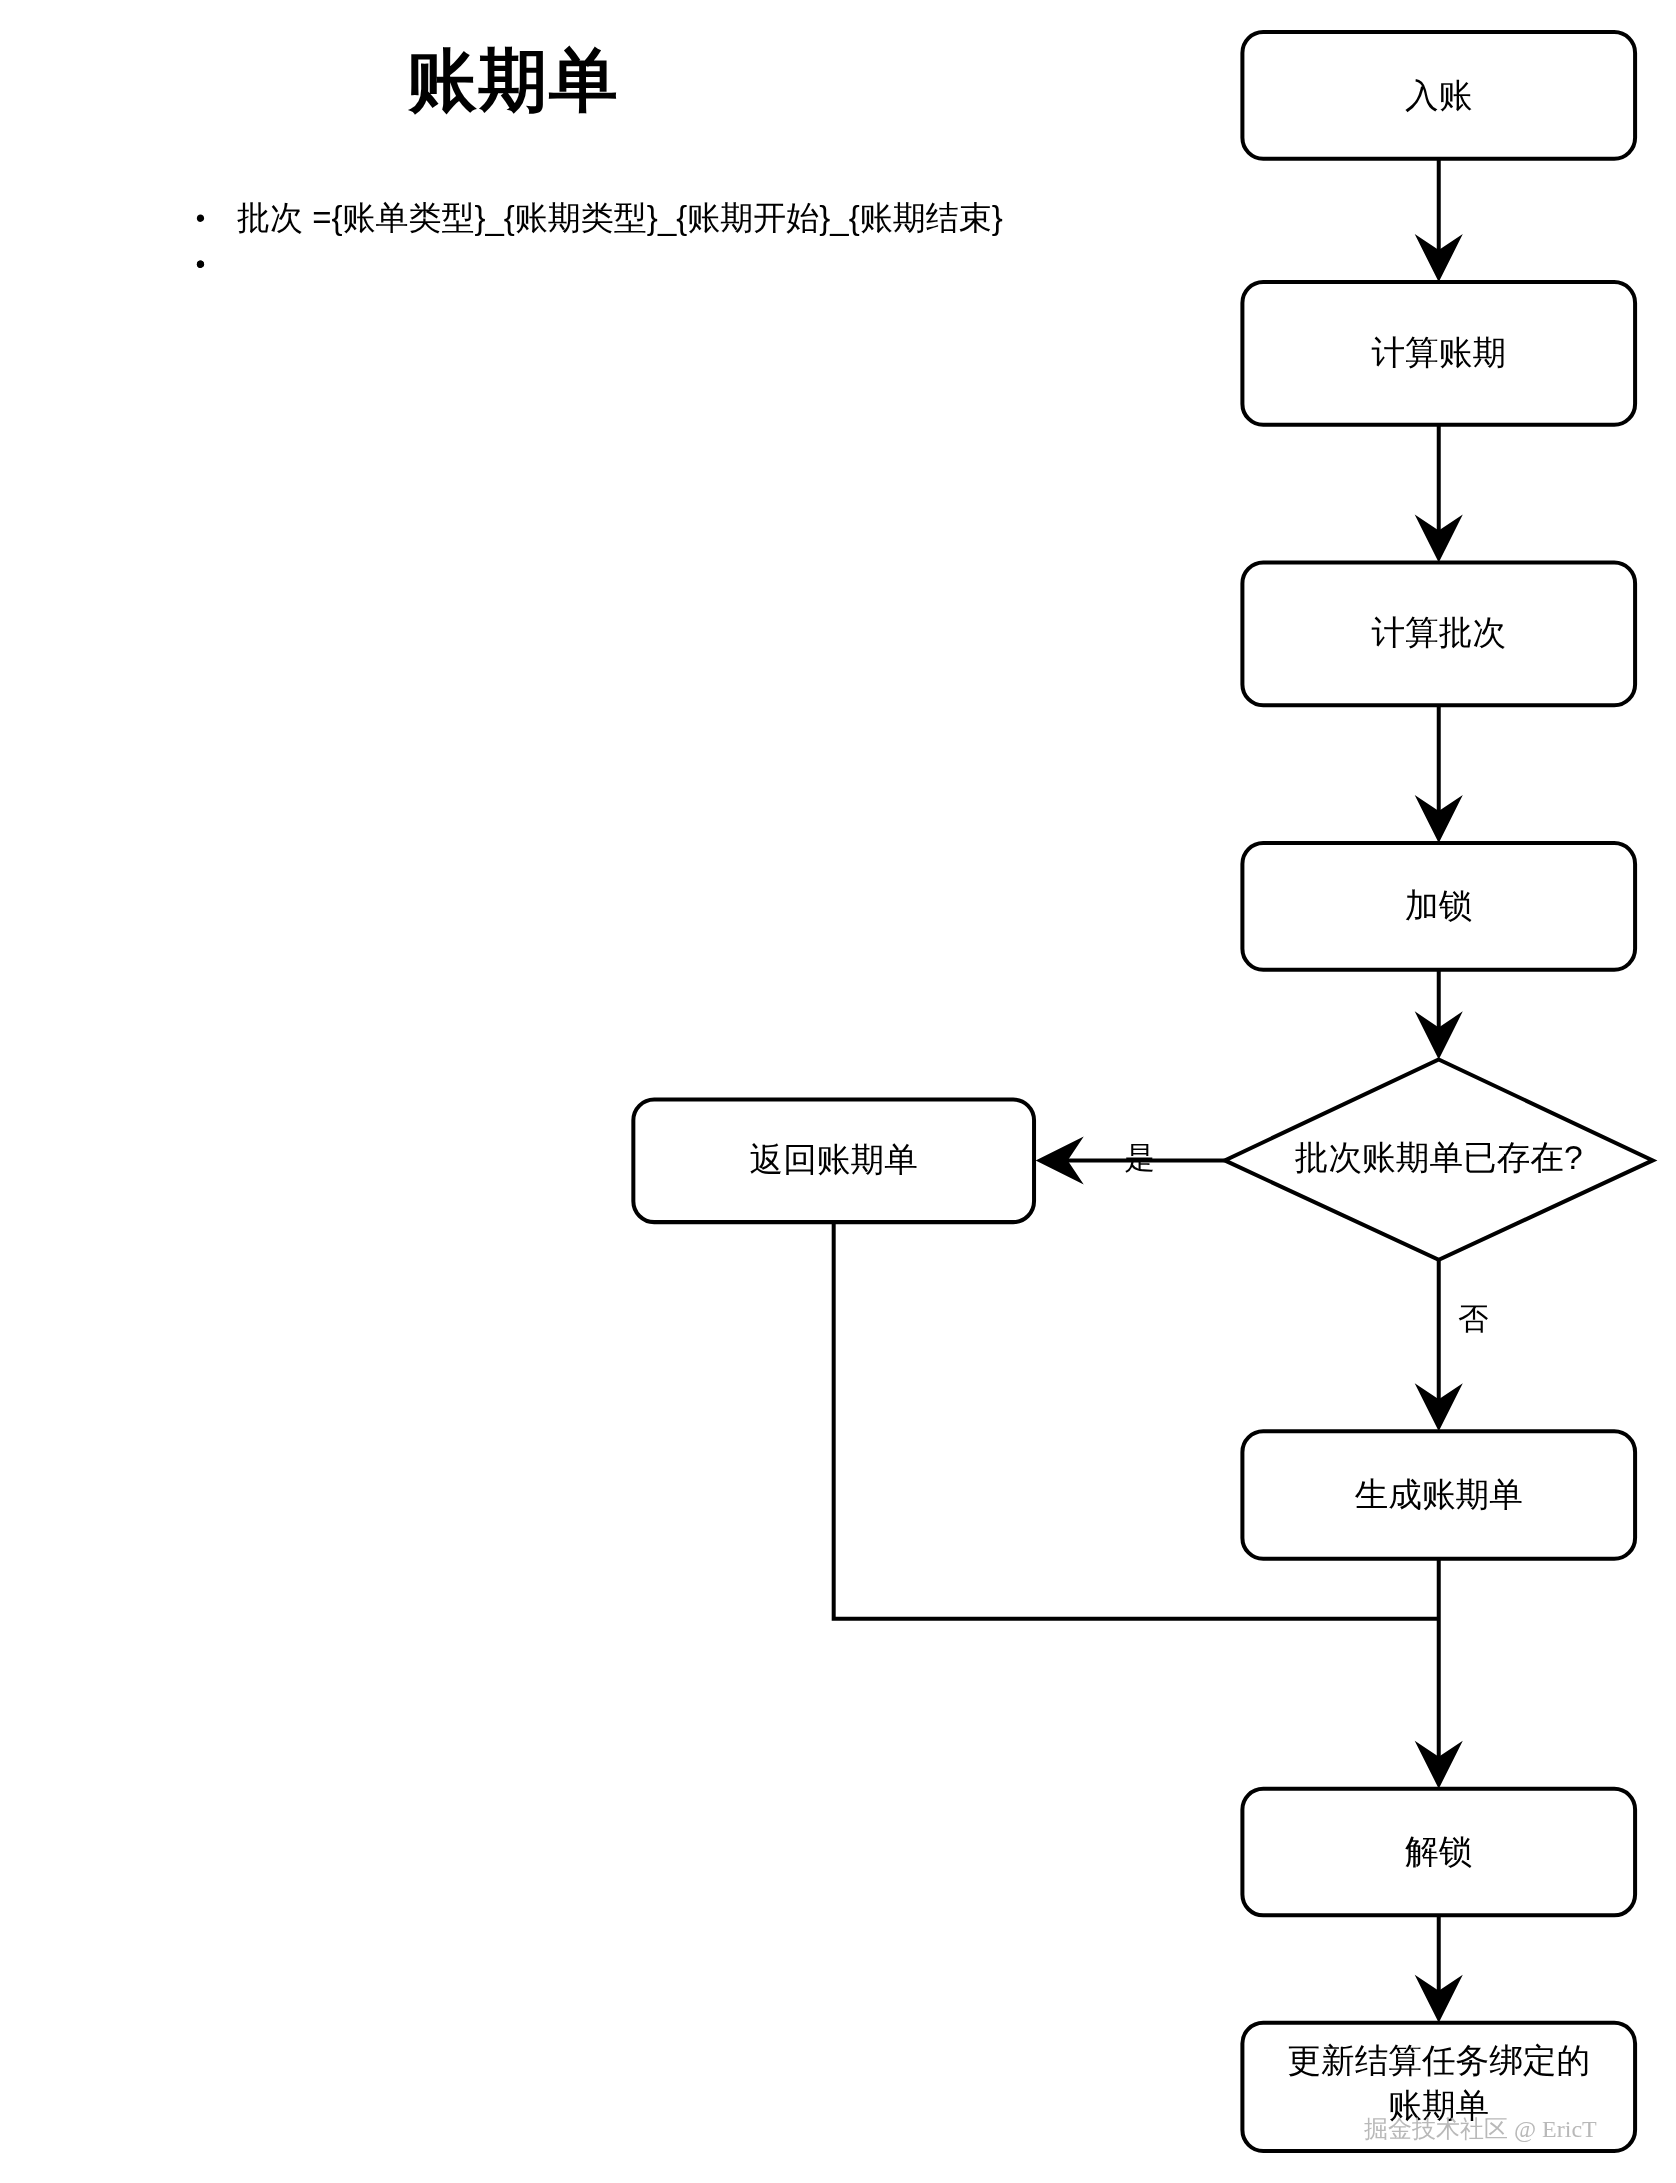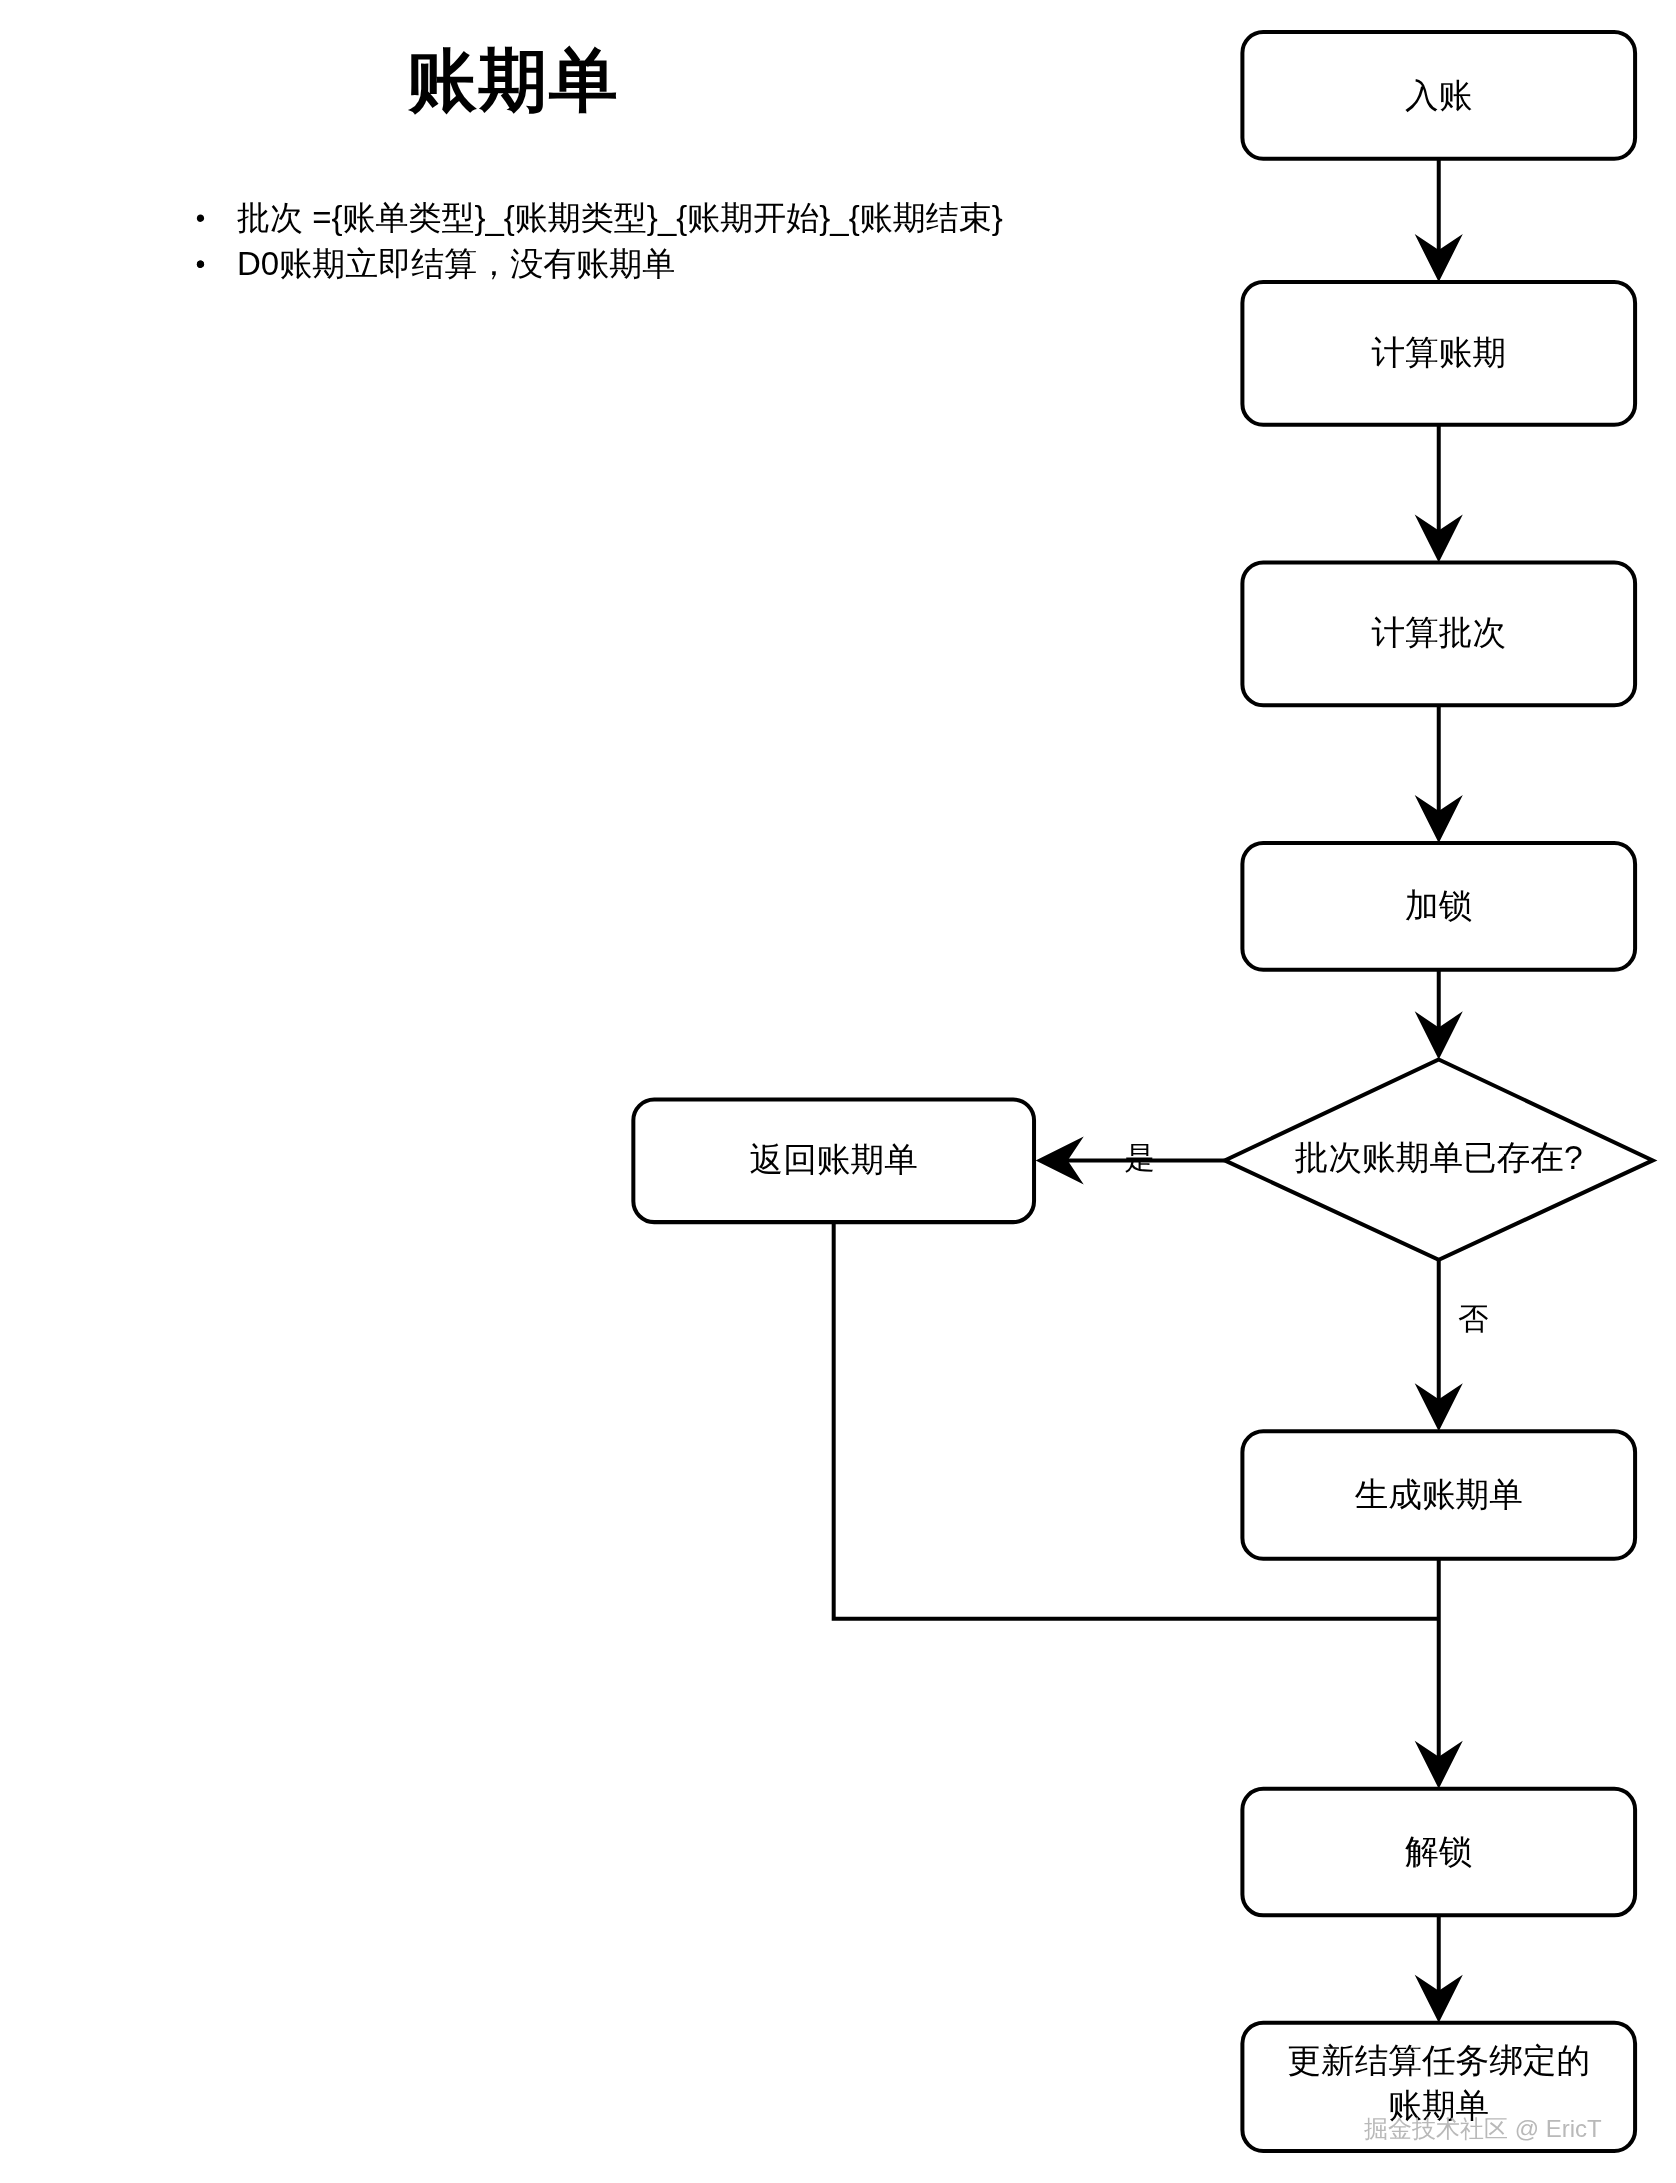--- a/index.html
+++ b/index.html
@@ -56,41 +56,40 @@
   .shape{fill:#ffffff;stroke:#000000;stroke-width:5;}
   .link{fill:none;stroke:#000000;stroke-width:5;}
   .arrow-head{fill:#000000;}
 
   
   .watermark{
     position:absolute;left:1364px;top:2113px;
     font-size:24px;
     color:#b9b9b9;
     white-space:nowrap;
-    font-family:Liberation Sans, sans-serif;
+    font-family:Liberation Serif, serif;
   }
 </style>
 </head>
 <body>
 
 <div class="canvas">
 
   <div class="doc-title">账期单</div>
 
   <ul class="bullet-list">
     <li class="bullet-item">
       <span class="dot">•</span>
       <span>批次 ={账单类型}_{账期类型}_{账期开始}_{账期结束}</span>
     </li>
     <li class="bullet-item">
       <span class="dot">•</span>
     </li>
     <li class="bullet-item">
       <span class="dot">•</span>
-      <span>D0账期立即结算，没有账期单</span>
     </li>
   </ul>
 
   <svg class="flow-svg" viewBox="0 0 2092 2724">
 
     <g>
       <path class="link" d="M1795,198 L1795,320"></path>
       <path class="arrow-head" d="M1795,352 L1765,292 L1795,312 L1825,292 Z"></path>
     </g>
 

